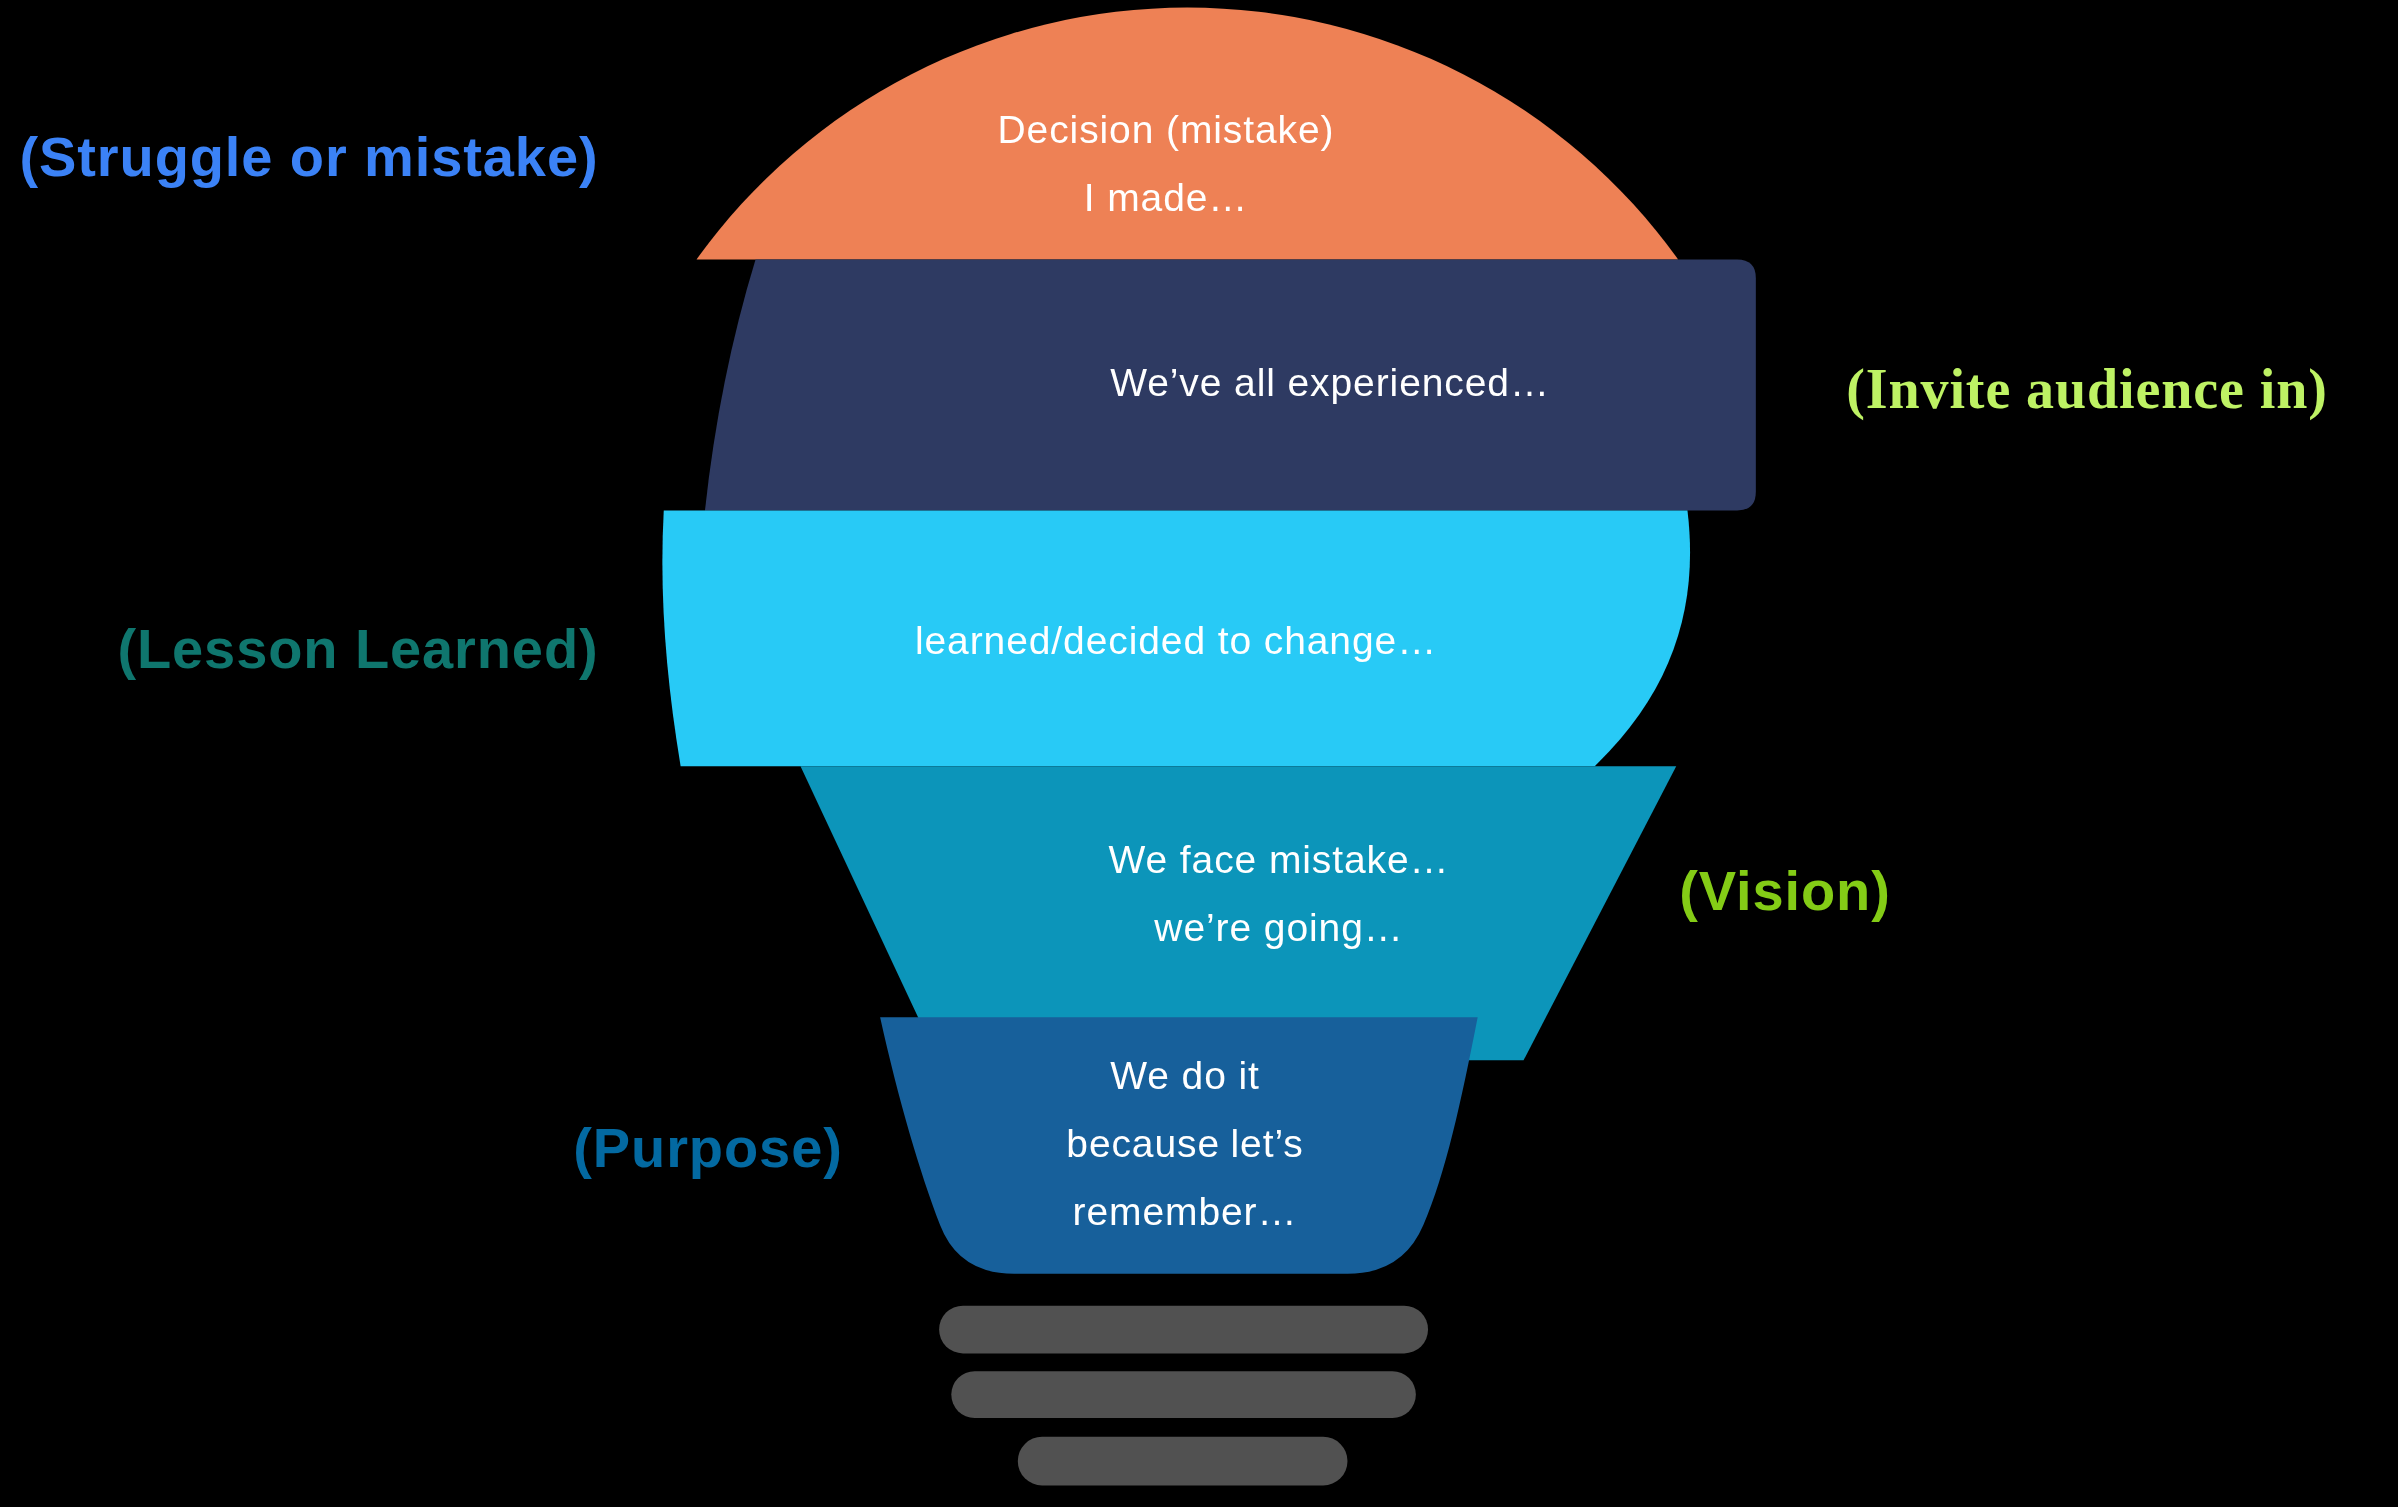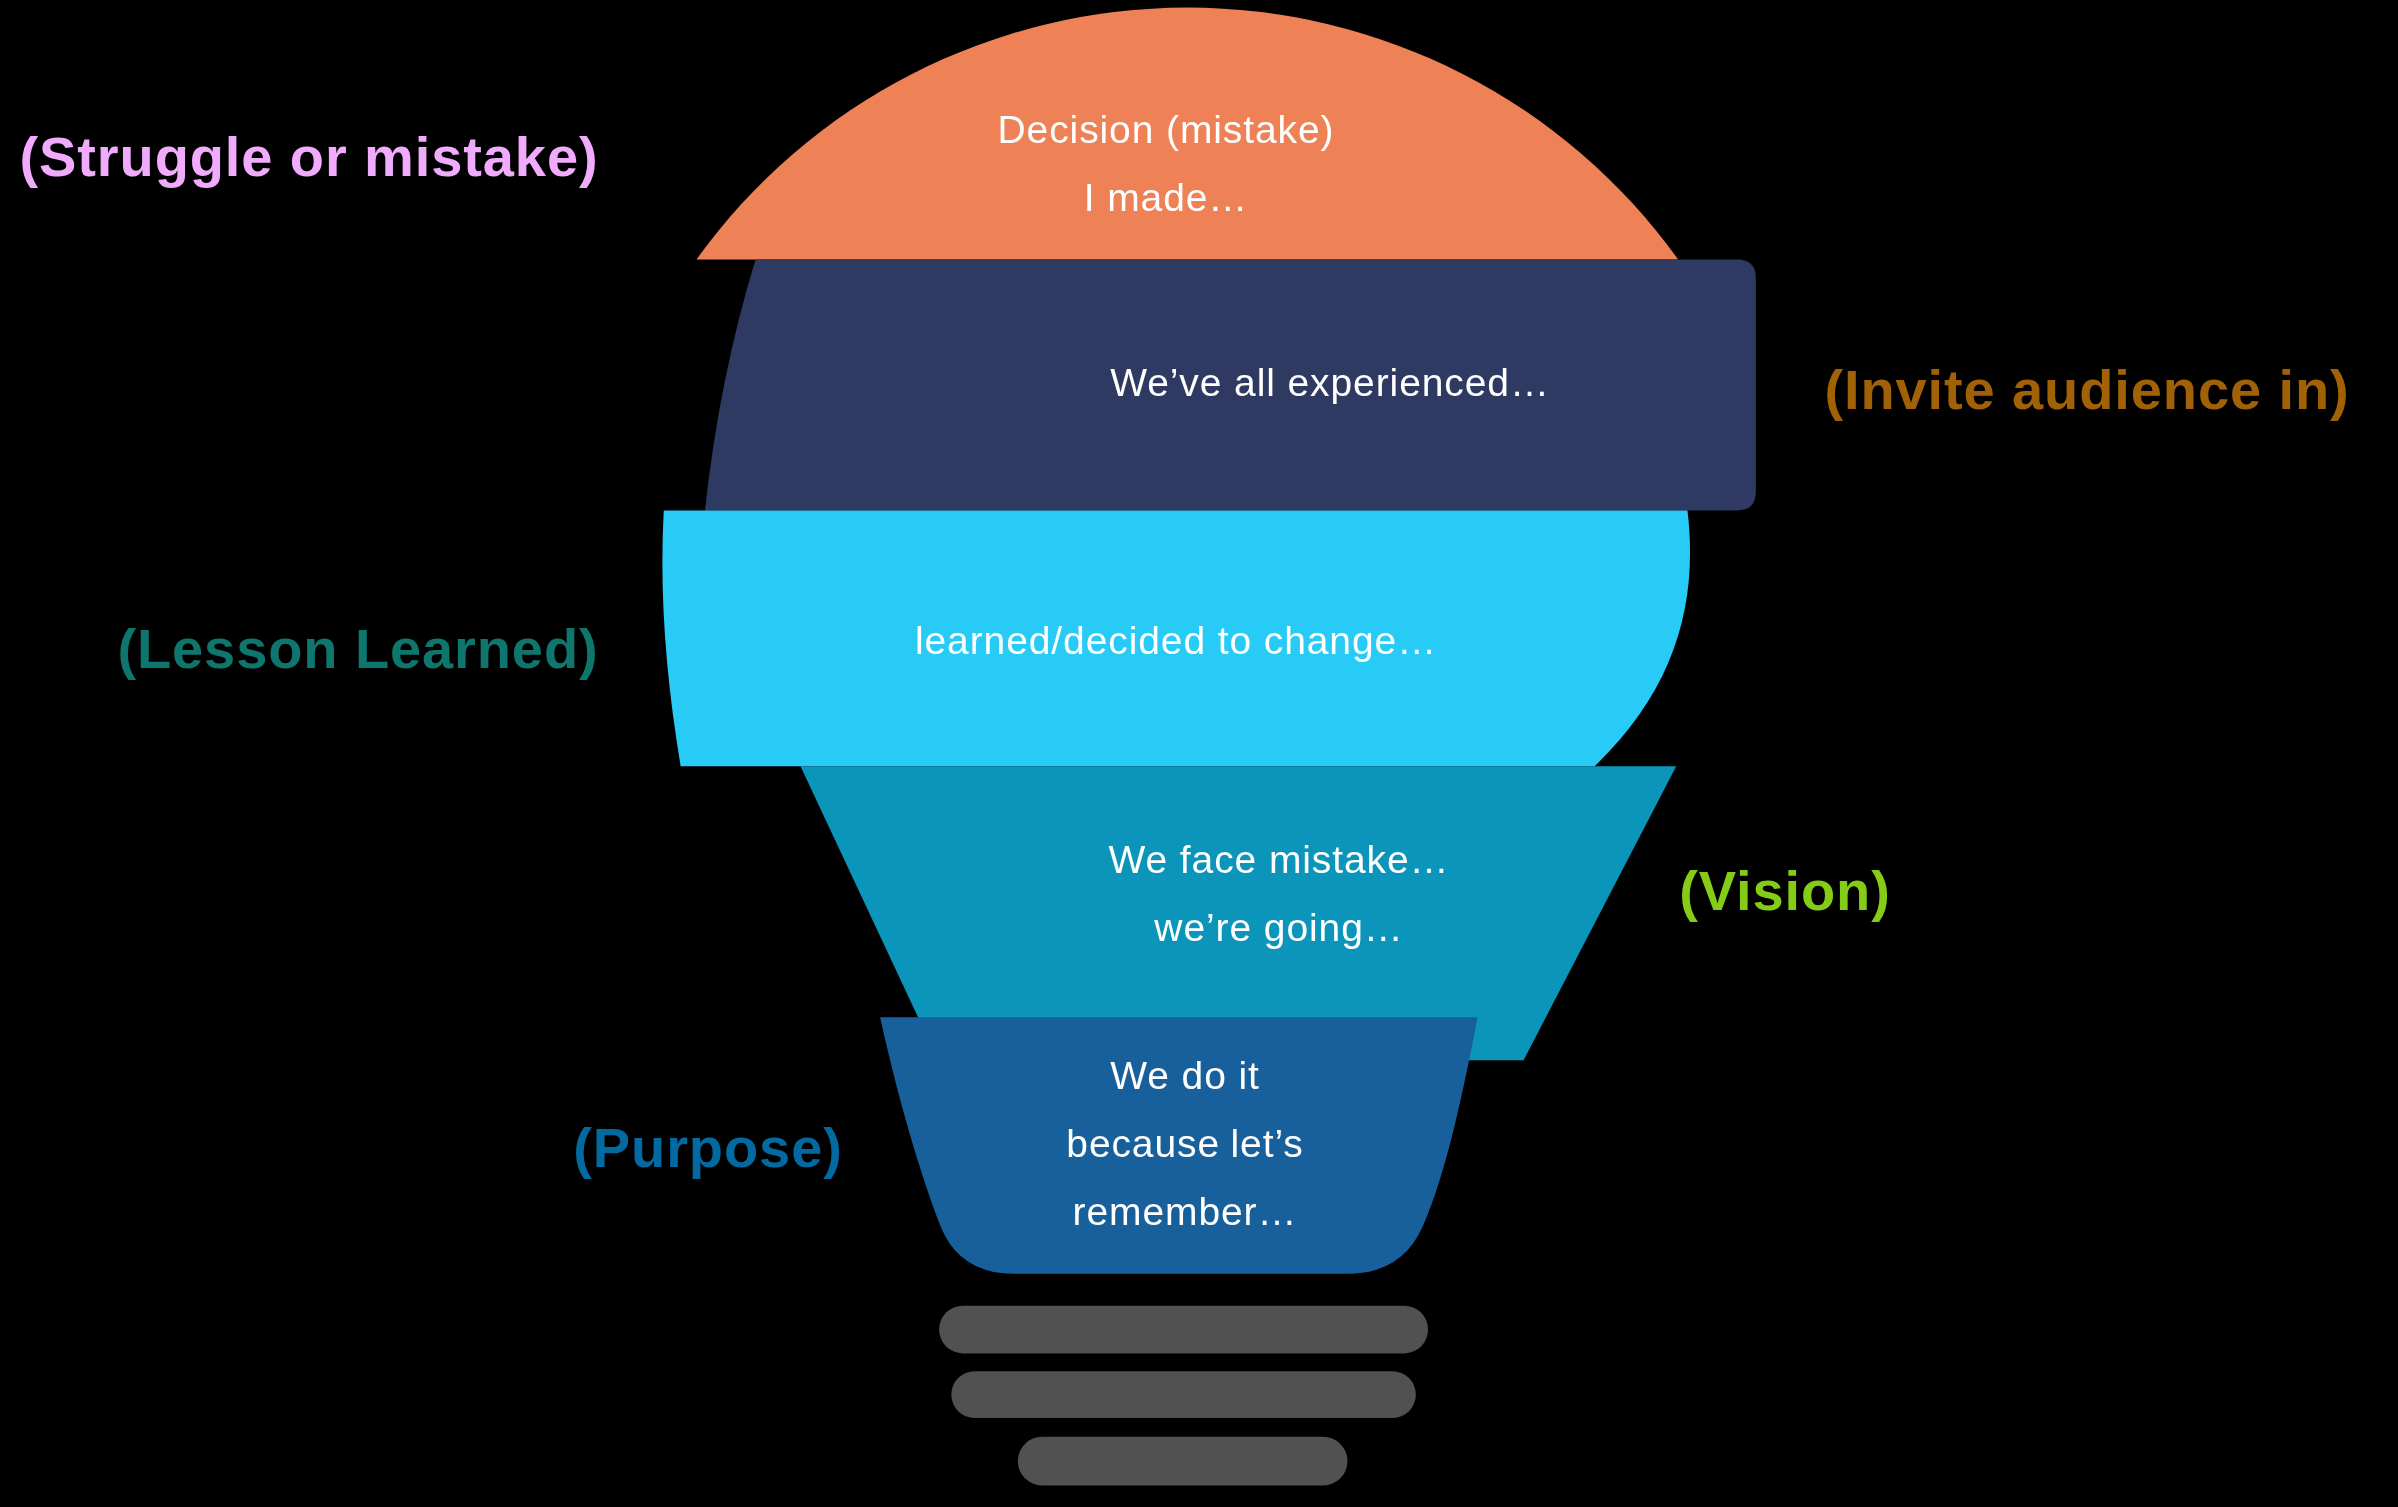--- a/index.html
+++ b/index.html
@@ -35,22 +35,22 @@
     letter-spacing: 0.9px;
   }
   .side-label {
     position: absolute;
     font-size: 56px;
     font-weight: 600;
     transform: translate(-50%, -50%);
     white-space: nowrap;
     letter-spacing: 0.9px;
   }
-  .label-struggle { color: #f0abfc; }
-  .label-invite   { color: #a16207; }
+  .label-struggle { color: #3b82f6; }
+  .label-invite   { color: #bef264; font-family: Liberation Serif, serif; }
   .label-lesson   { color: #0f766e; }
   .label-vision   { color: #84cc16; }
   .label-purpose  { color: #0369a1; }
   .underline {
     text-decoration-thickness: 4.7px;
     text-underline-offset: 11.2px;
   }
   .gap-left { margin-left: 0.27em; }
 </style>
 </head>

